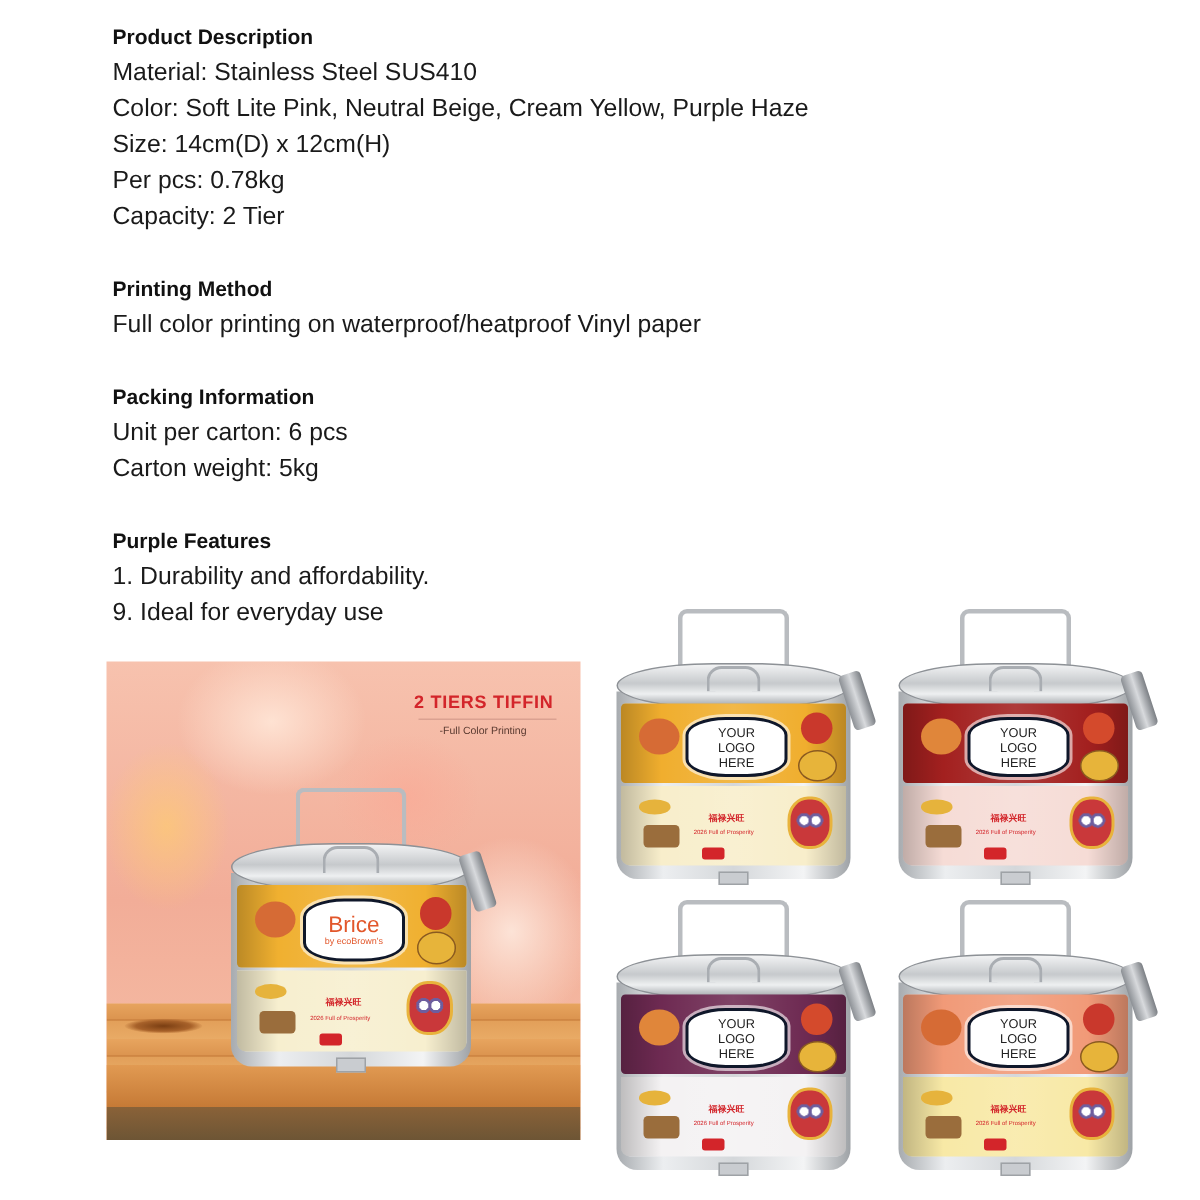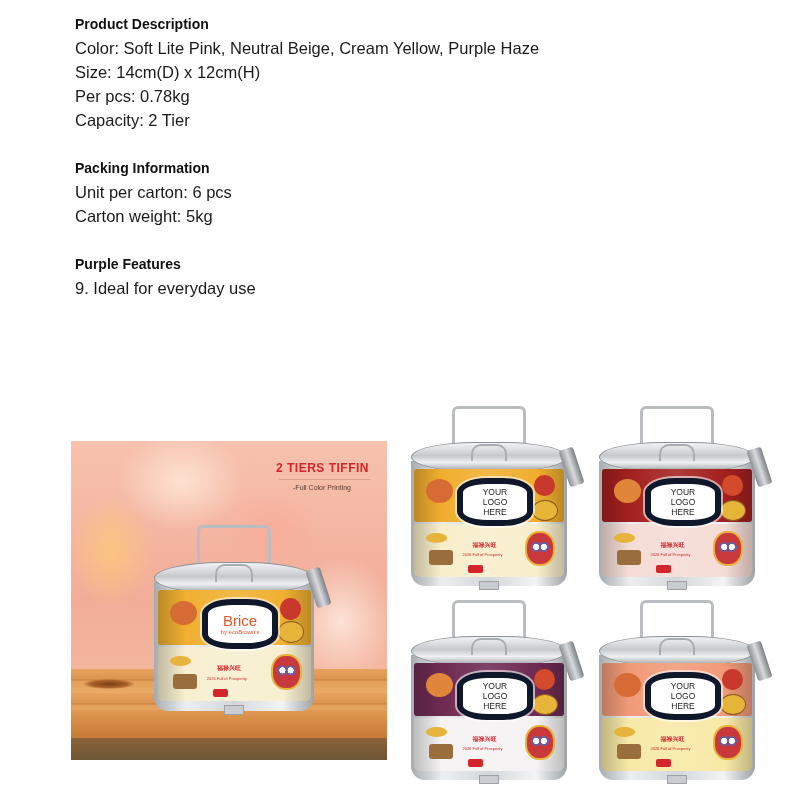--- a/index.html
+++ b/index.html
@@ -39,52 +39,58 @@
             background: linear-gradient(180deg, #f2f3f4 0%, #c6c9cc 45%, #eef0f1 70%, #9ea2a6 100%); border: 1px solid #8d9196; box-sizing: border-box; }
   .tf-clip { position: absolute; right: -4%; top: 22%; width: 9%; height: 20%; background: linear-gradient(90deg,#8c9095,#d8dadd,#7b7f84); border-radius: 3px; transform: rotate(-18deg); }
   .tf-body { position: absolute; left: 3%; width: 94%; top: 29%; height: 66%; border-radius: 0 0 14px 14px;
              background: linear-gradient(90deg, #a7abaf, #eceef0 20%, #d4d7da 50%, #f3f4f5 80%, #9ea2a6); }
   .tf-band-top, .tf-band-bot { position: absolute; left: 5%; width: 90%; overflow: hidden; }
   .tf-band-top { top: 33%; height: 28%; border-radius: 3px; }
   .tf-band-bot { top: 62%; height: 28%; border-radius: 0 0 6px 6px; }
   .tf-band-top::after, .tf-band-bot::after { content: ""; position: absolute; inset: 0;
       background: linear-gradient(90deg, rgba(0,0,0,0.22), rgba(255,255,255,0) 18%, rgba(255,255,255,0.12) 50%, rgba(255,255,255,0) 82%, rgba(0,0,0,0.22)); }
   .tf-label { position: absolute; left: 31%; width: 38%; top: 38%; height: 19%; background: #ffffff;
-              border: 6px solid #0f172a; border-radius: 40% / 30%; display: flex; flex-direction: column;
+              border: 2px solid #0f172a; border-radius: 40% / 30%; display: flex; flex-direction: column;
               align-items: center; justify-content: center; z-index: 2; box-shadow: 0 0 0 2px rgba(255,255,255,0.6); }
   .tf-label span { display: block; font-size: 8.5px; line-height: 10px; color: #222; }
   .tf-brand { font-size: 15px !important; line-height: 16px !important; font-weight: normal; color: #e2572b !important; }
   .tf-brand-sub { font-size: 6px !important; line-height: 7px !important; color: #e2572b !important; }
   .tf-cn { position: absolute; left: 40%; top: 71%; font-size: 6px; color: #d3252a; font-weight: bold; z-index: 2; }
   .tf-cn2 { position: absolute; left: 34%; top: 77%; font-size: 4px; color: #d3252a; z-index: 2; }
   .deco { position: absolute; border-radius: 50%; z-index: 1; }
   .tf-foot { position: absolute; left: 44%; width: 12%; top: 92%; height: 5%; background: #c9ccd0; border: 1px solid #9ea2a6; box-sizing: border-box; }
   .lion { position: absolute; right: 10%; top: 66%; width: 16%; height: 16%; border-radius: 45%;
           background: radial-gradient(circle at 35% 45%, #ffffff 0 12%, #6d5d9e 13% 20%, rgba(0,0,0,0) 21%),
                       radial-gradient(circle at 65% 45%, #ffffff 0 12%, #6d5d9e 13% 20%, rgba(0,0,0,0) 21%),
                       #c9383a; border: 2px solid #e8b33c; z-index: 1; }
 </style>
 </head>
 <body>
 
 <div class="text-col">
   <div class="section">
     <h2>Product Description</h2>
+    <p>Material: Stainless Steel SUS410</p>
     <p>Color: Soft Lite Pink, Neutral Beige, Cream Yellow, Purple Haze</p>
     <p>Size: 14cm(D) x 12cm(H)</p>
     <p>Per pcs: 0.78kg</p>
     <p>Capacity: 2 Tier</p>
   </div>
   <div class="section">
+    <h2>Printing Method</h2>
+    <p>Full color printing on waterproof/heatproof Vinyl paper</p>
+  </div>
+  <div class="section">
     <h2>Packing Information</h2>
     <p>Unit per carton: 6 pcs</p>
     <p>Carton weight: 5kg</p>
   </div>
   <div class="section">
     <h2>Purple Features</h2>
+    <p>1. Durability and affordability.</p>
     <p>9. Ideal for everyday use</p>
   </div>
 </div>
 
 <div class="hero">
   <div class="hero-title">2 TIERS TIFFIN</div>
   <div class="hero-rule"></div>
   <div class="hero-sub">-Full Color Printing</div>
   <div class="table">
     <div class="knot"></div>

